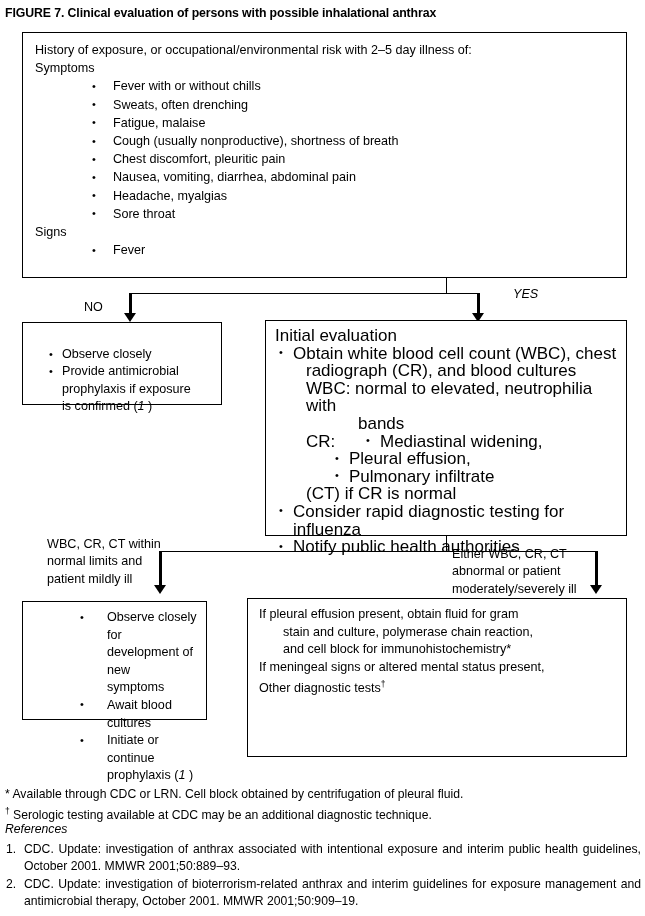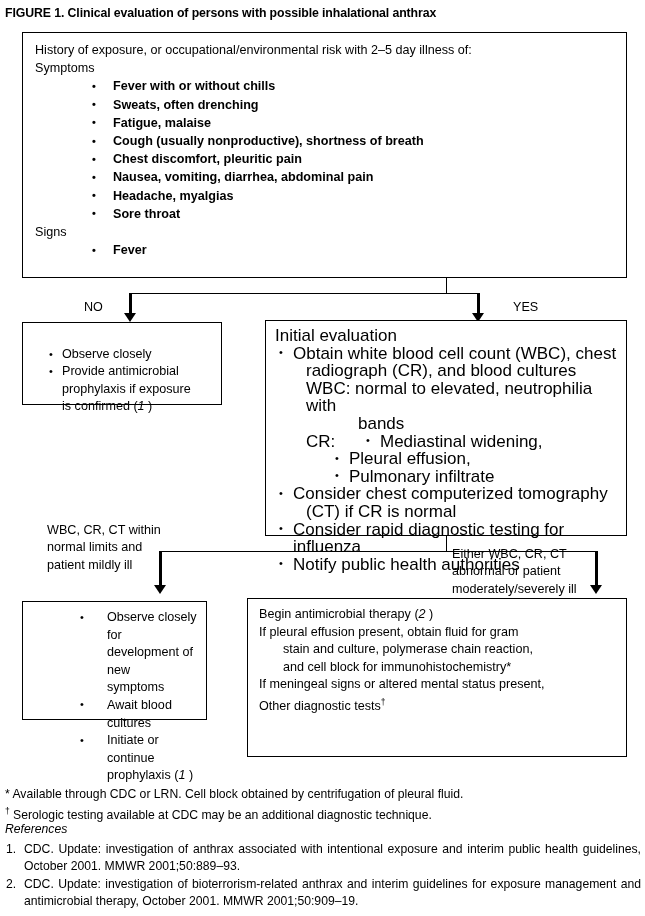--- a/index.html
+++ b/index.html
@@ -46,21 +46,20 @@
   ul.bullets {
     list-style: none;
     margin: 0;
     padding: 0;
   }
   ul.bullets > li {
     font-size: 12.6px;
     line-height: 18.2px;
     position: relative;
     padding-left: 78px;
-    font-weight: bold;
   }
   ul.bullets > li::before {
     content: "\2022";
     position: absolute;
     left: 57px;
     top: -0.5px;
     font-size: 11px;
   }
 
   
@@ -106,21 +105,21 @@
   .ie-b1::before { content: "\2022"; position: absolute; left: 4px; top: -0.5px; font-size: 11px; }
   .ie-cont { padding-left: 31px; }
   .ie-wbc { padding-left: 31px; }
   .ie-wbc2 { padding-left: 83px; }
   .ie-cr { padding-left: 31px; position: relative; }
   .ie-crb { padding-left: 74px; position: relative; }
   .ie-crb::before { content: "\2022"; position: absolute; left: 60px; top: -0.5px; font-size: 11px; }
   .ie-cr .crlabel { position: absolute; left: 31px; top: 0; }
 
   
-  #lbl-left-2 { left: 47px; top: 522px; width: 180px; }
+  #lbl-left-2 { left: 47px; top: 536px; width: 180px; }
   #lbl-right-2 { left: 452px; top: 546px; width: 180px; }
 
   
   #box-observe { left: 22px; top: 601px; width: 185px; height: 119px; padding-left: 36px; }
   #box-observe .inner { padding: 7px 4px 0 6px; }
   ul.obslist { list-style: none; margin: 0; padding: 0; }
   ul.obslist > li {
     font-size: 12.6px;
     line-height: 17.6px;
     position: relative;
@@ -175,21 +174,21 @@
   .ref-item .refnum {
     position: absolute;
     left: 1px;
     top: 0;
   }
 </style>
 </head>
 <body>
 
 <div class="fig-title">
-  <span class="fig-label">FIGURE 1.</span><span> Clinical evaluation of persons with possible inhalational anthrax</span>
+  <span class="fig-label">FIGURE 7.</span><span> Clinical evaluation of persons with possible inhalational anthrax</span>
 </div>
 
 <div class="chart">
 
   <div class="box" id="box-criteria">
     <div class="inner">
       <div class="lead-line">History of exposure, or occupational/environmental risk with 2–5 day illness of:</div>
       <div class="lead-line">Symptoms</div>
       <ul class="bullets">
         <li>Fever with or without chills</li>
@@ -211,21 +210,21 @@
   <div class="vline" style="left:446px; top:278px; height:16px;"></div>
   <div class="hline" style="left:130px; top:293px; width:349px;"></div>
 
   <div class="arrow-stem" style="left:128.5px; top:293px; height:22px;"></div>
   <div class="arrow-head" style="left:124px; top:313px;"></div>
 
   <div class="arrow-stem" style="left:476.5px; top:293px; height:22px;"></div>
   <div class="arrow-head" style="left:472px; top:313px;"></div>
 
   <div class="branch-label" style="left:84px; top:299px;">NO</div>
-  <div class="branch-label" style="left:513px; top:299px;">YES</div>
+  <div class="branch-label" style="left:513px; top:286px;font-style:italic;">YES</div>
 
   <div class="box" id="box-no">
     <div class="inner">
       <ul class="dashlist">
         <li>Observe closely</li>
         <li><span>Provide antimicrobial
 prophylaxis if exposure
 is confirmed (</span><span class="ital">1</span><span> )</span></li>
       </ul>
     </div>
@@ -237,21 +236,20 @@
       <div class="ie-line ie-b1">Obtain white blood cell count (WBC), chest</div>
       <div class="ie-line ie-cont">radiograph (CR), and blood cultures</div>
       <div class="ie-line ie-wbc"><span>WBC:</span><span>  normal to elevated, neutrophilia with</span></div>
       <div class="ie-line ie-wbc2">bands</div>
       <div class="ie-line ie-cr">
           <span class="crlabel">CR:</span>
           <span class="ie-crb" style="display:block;">Mediastinal widening,</span>
         </div>
       <div class="ie-line ie-crb">Pleural effusion,</div>
       <div class="ie-line ie-crb">Pulmonary infiltrate</div>
-      <div class="ie-line ie-b1">Consider chest computerized tomography</div>
       <div class="ie-line ie-cont">(CT) if CR is normal</div>
       <div class="ie-line ie-b1">Consider rapid diagnostic testing for influenza</div>
       <div class="ie-line ie-b1">Notify public health authorities</div>
     </div>
   </div>
 
   <div class="vline" style="left:446px; top:536px; height:16px;"></div>
   <div class="hline" style="left:160px; top:551px; width:437px;"></div>
 
   <div class="arrow-stem" style="left:158.5px; top:551px; height:36px;"></div>
@@ -275,21 +273,20 @@
 symptoms</li>
         <li>Await blood cultures</li>
         <li style="white-space:pre-line;"><span>Initiate or continue
 prophylaxis (</span><span class="ital">1</span><span> )</span></li>
       </ul>
     </div>
   </div>
 
   <div class="box" id="box-therapy">
     <div class="inner">
-      <div class="tx-line"><span>Begin antimicrobial therapy (</span><span class="ital">2</span><span> )</span></div>
       <div class="tx-line">If pleural effusion present, obtain fluid for gram</div>
       <div class="tx-line tx-ind">stain and culture, polymerase chain reaction,</div>
       <div class="tx-line tx-ind">and cell block for immunohistochemistry*</div>
       <div class="tx-line">If meningeal signs or altered mental status present,</div>
       <div class="tx-line"><span>Other diagnostic tests</span><sup class="dag">†</sup></div>
     </div>
   </div>
 
 </div>
 

